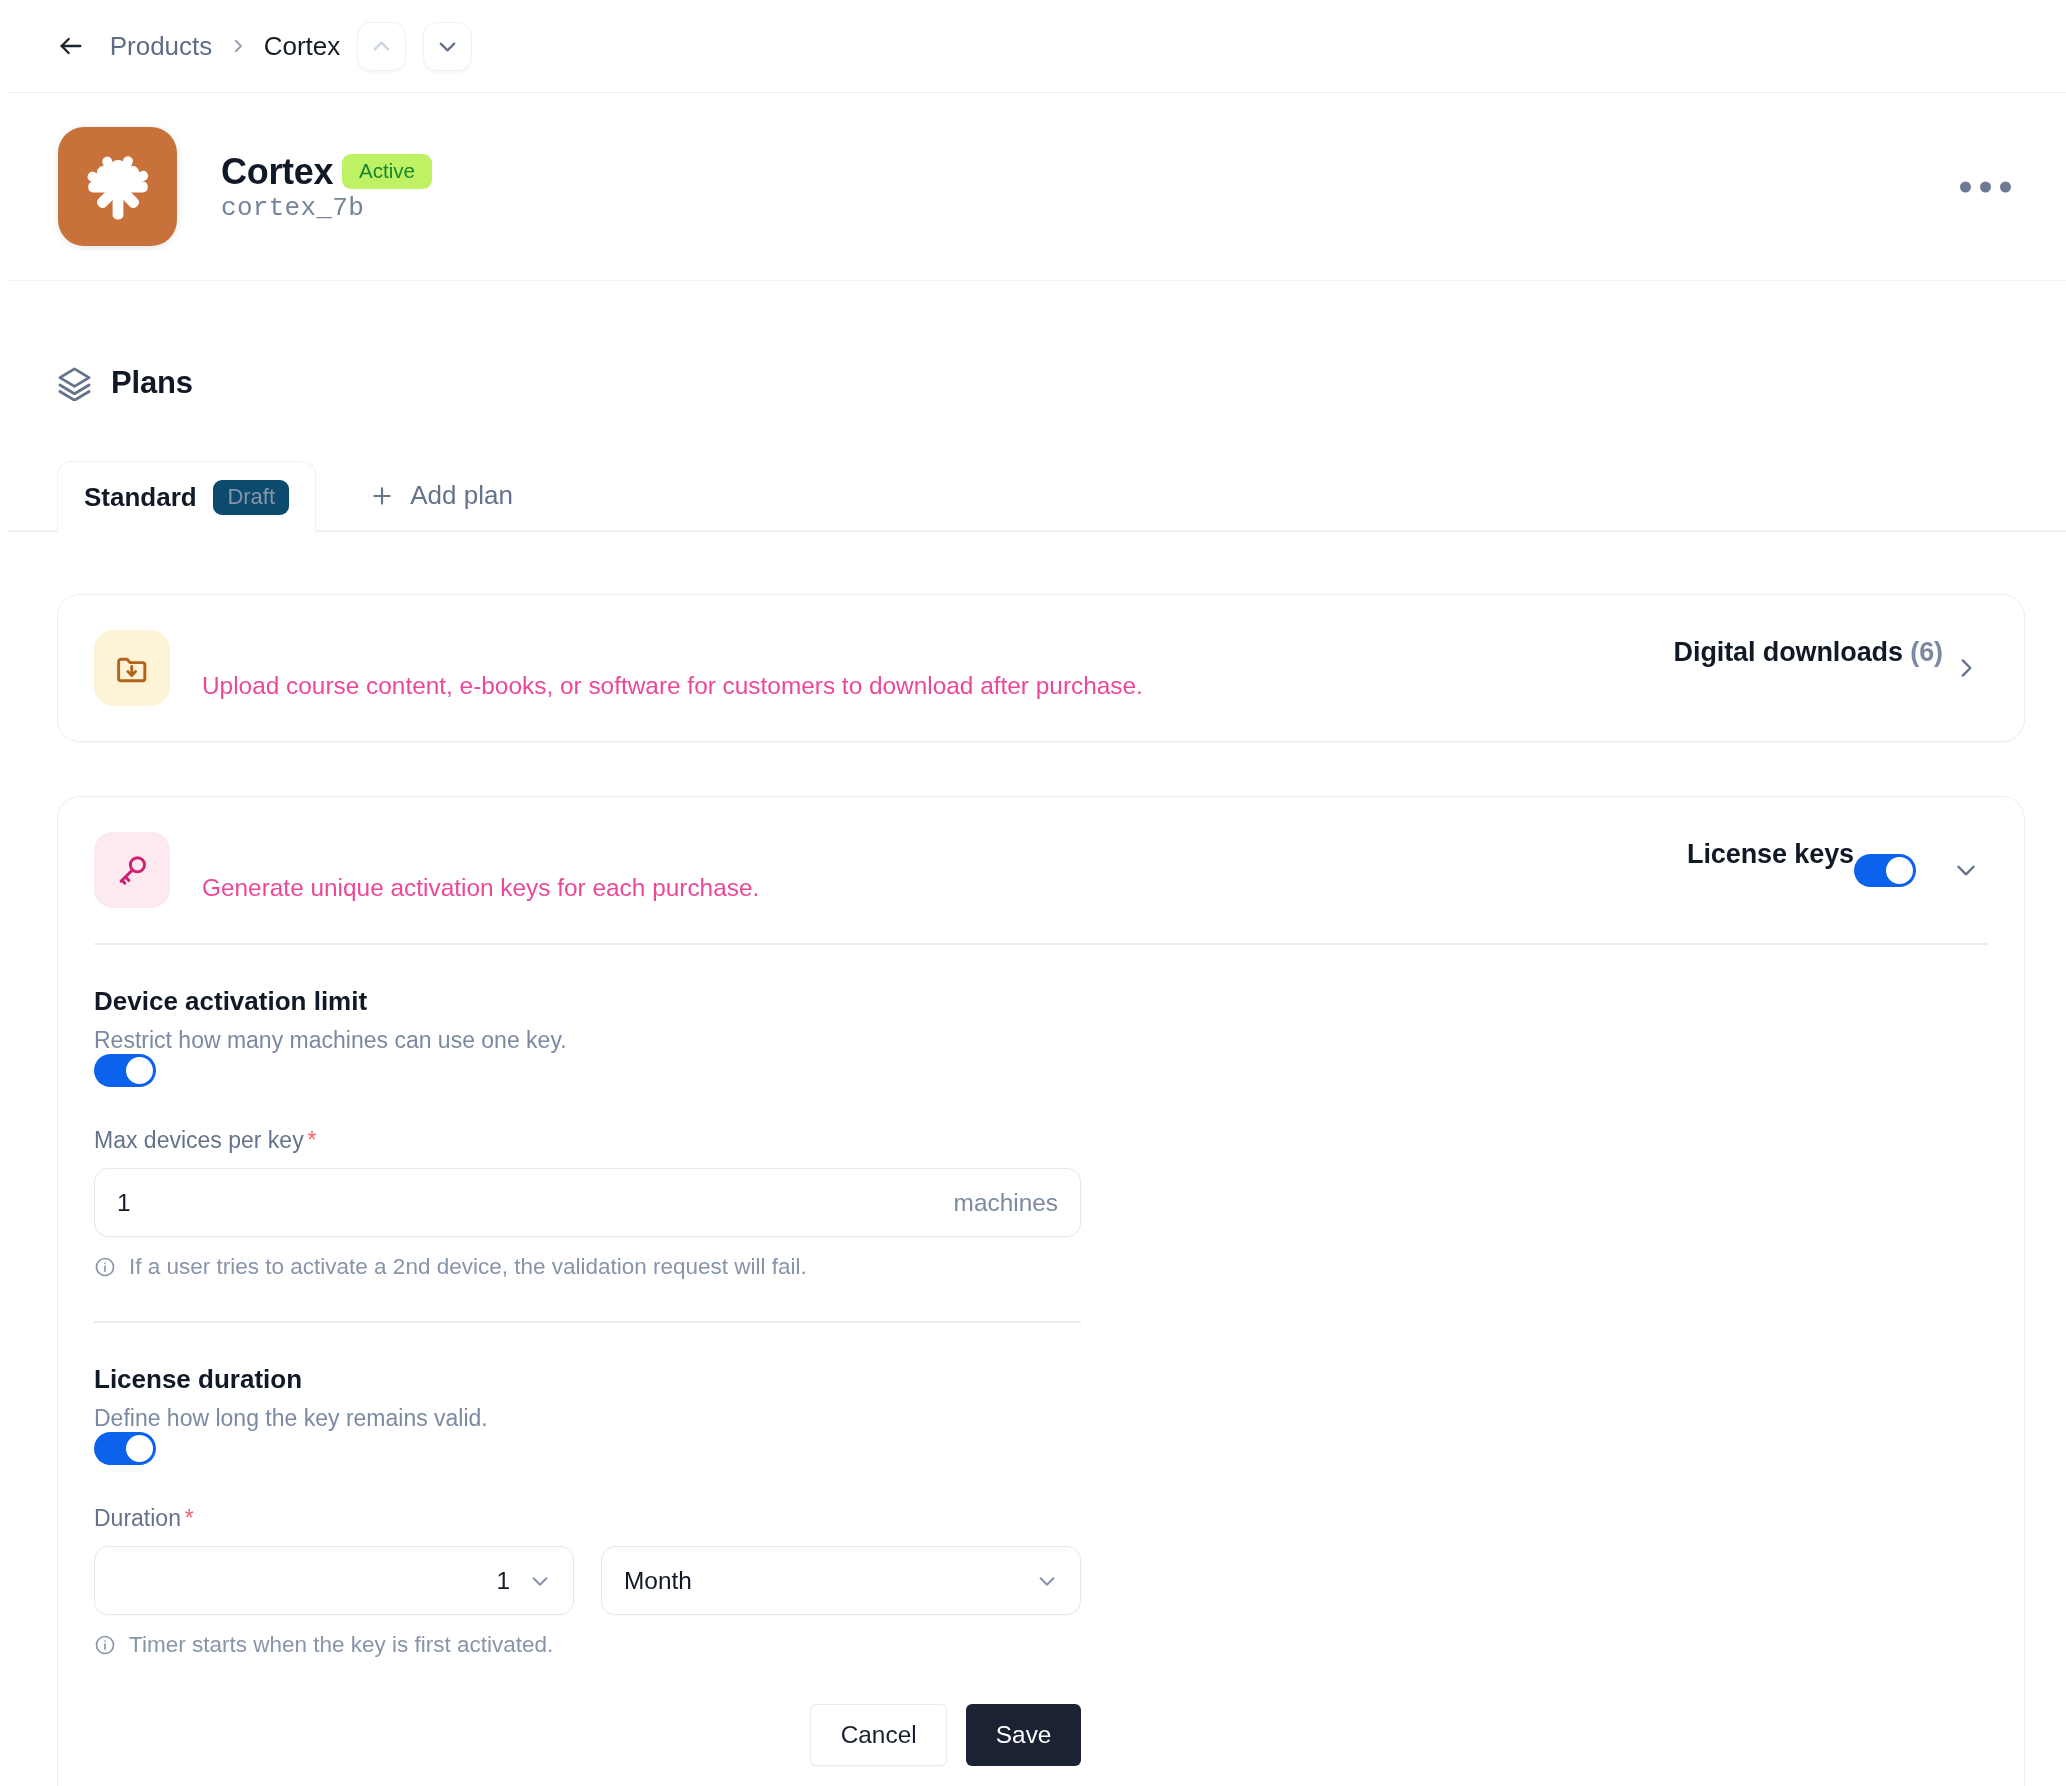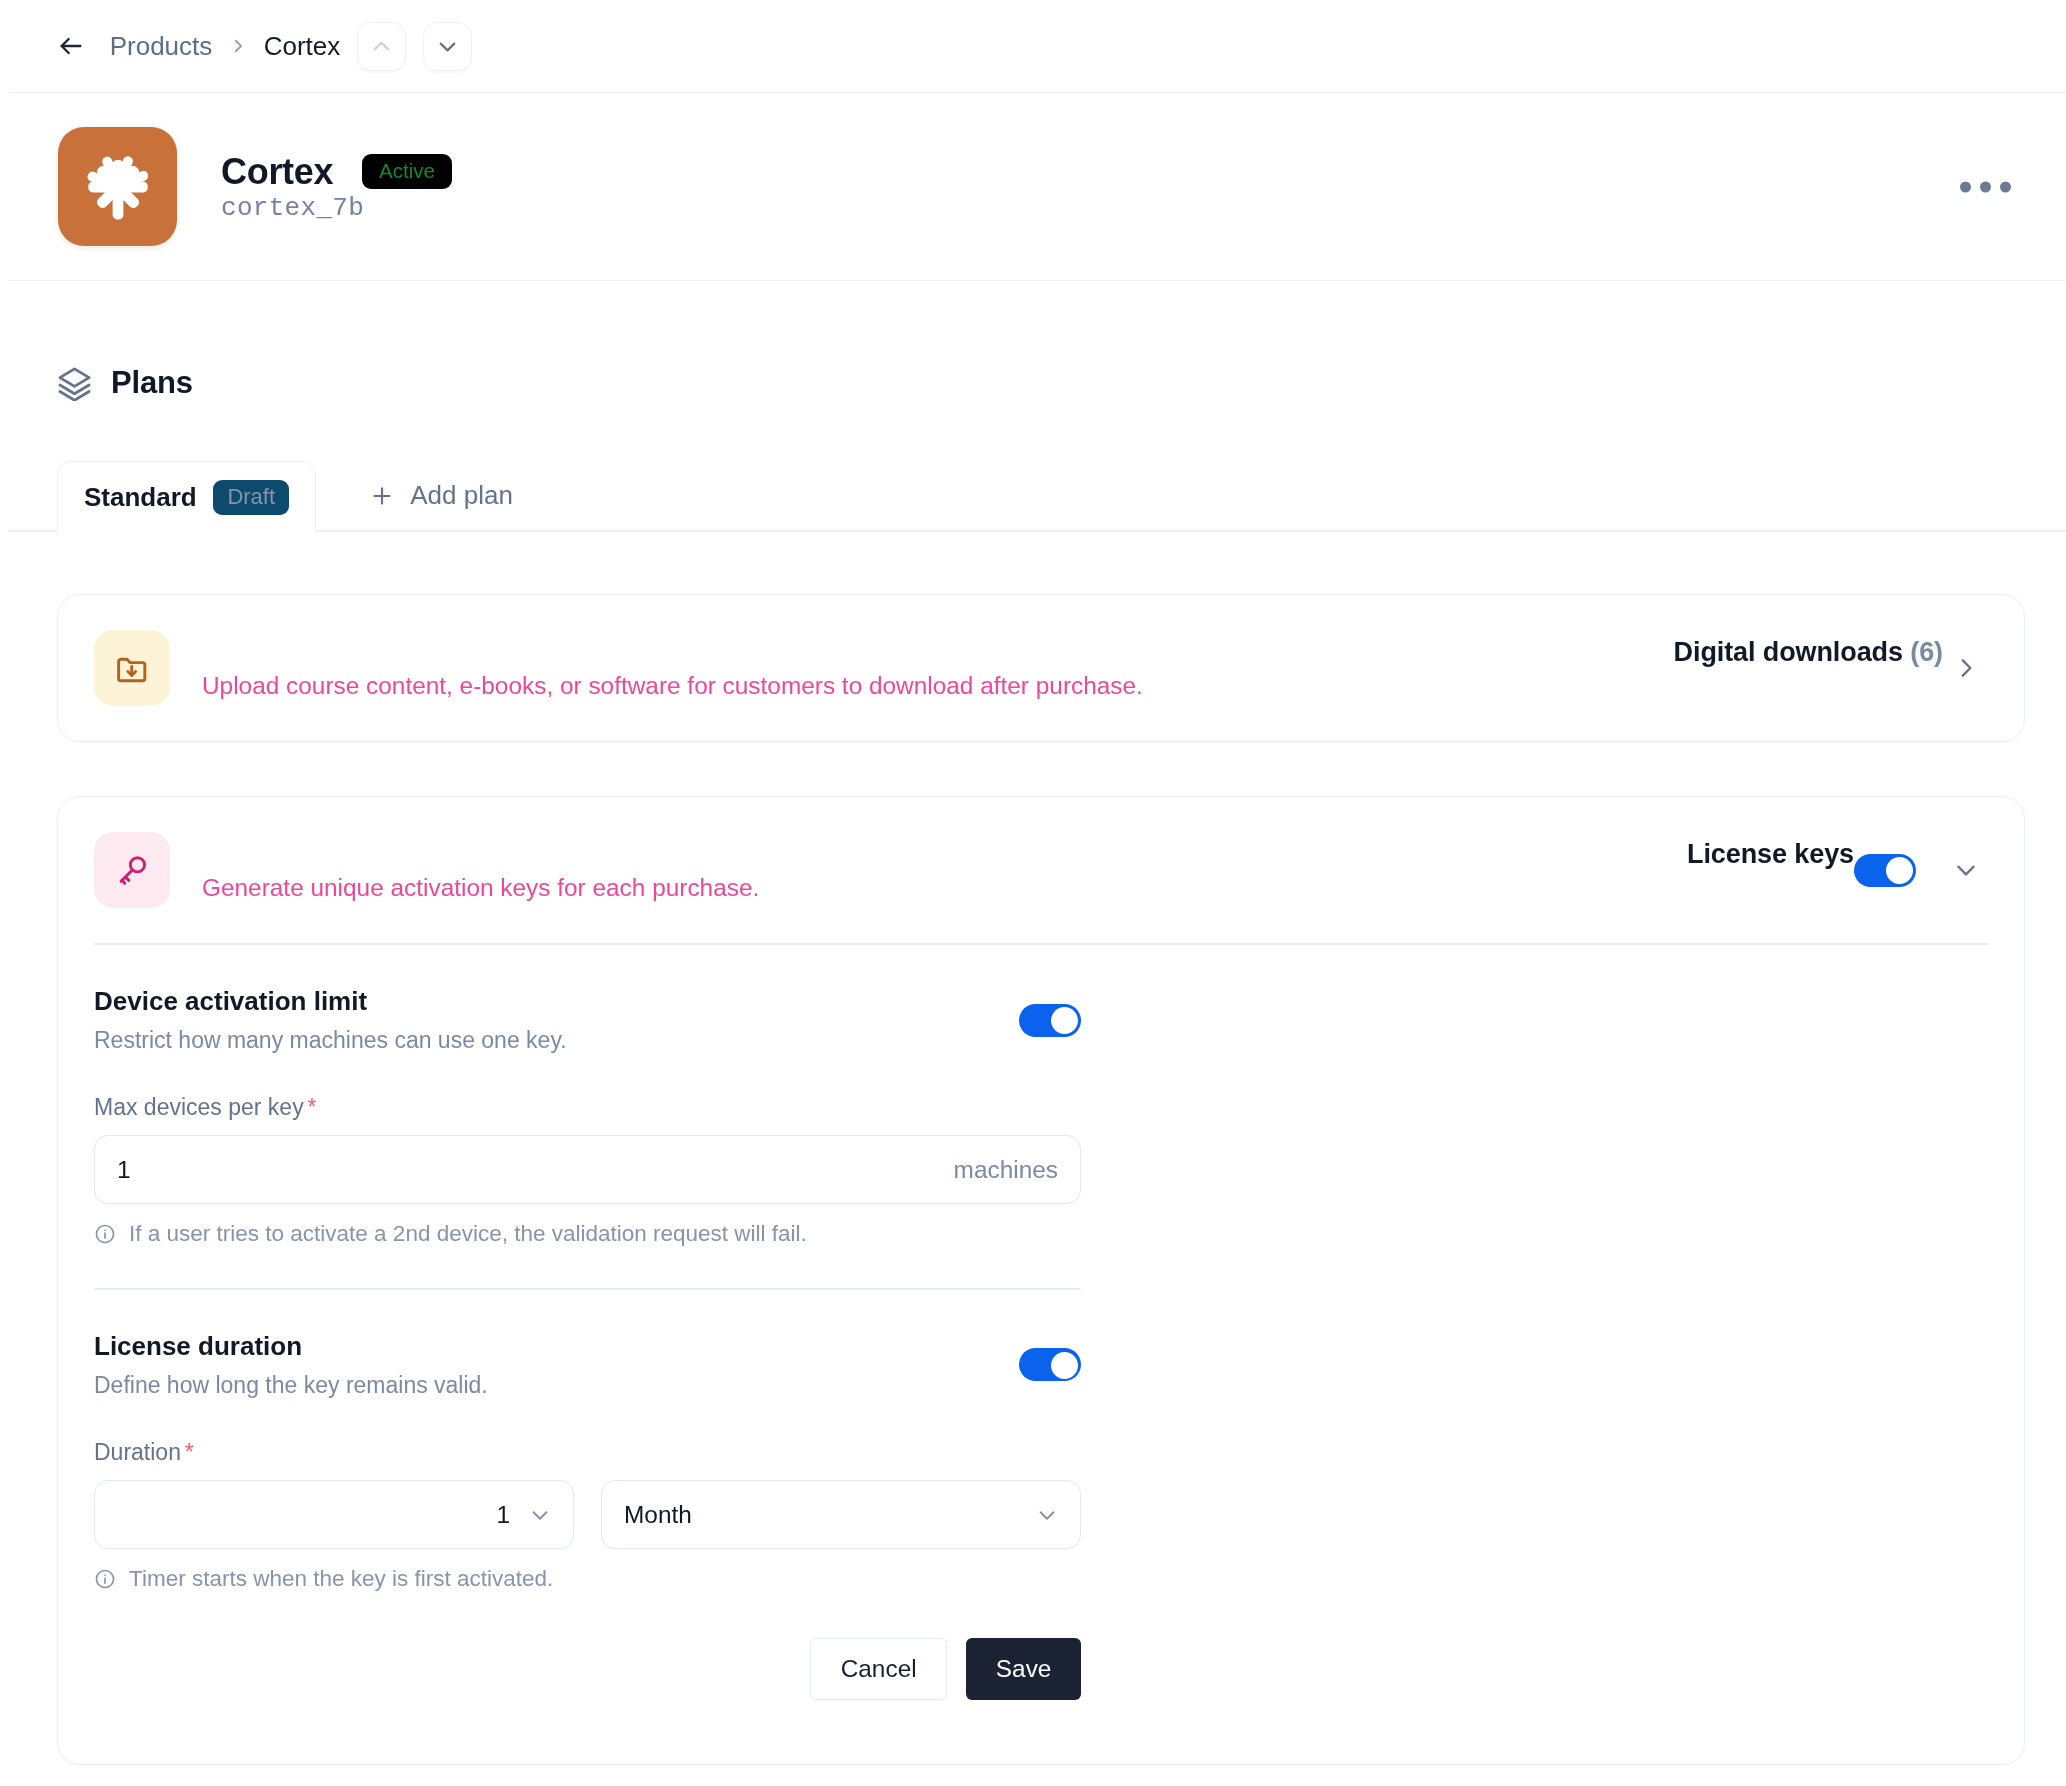--- a/index.html
+++ b/index.html
@@ -88,22 +88,22 @@
 
   .prod-meta { margin-left: 44px; }
   .prod-title-row { display: flex; align-items: center; }
   .prod-title {
     font-size: 36px;
     font-weight: 700;
     color: #111927;
     letter-spacing: -0.3px;
   }
   .badge-active {
-    margin-left: 29px;
-    background: #000000;
+    margin-left: 9px;
+    background: #bef264;
     color: #17862f;
     font-size: 20.6px;
     padding: 7px 16.7px;
     border-radius: 9px;
     line-height: 1;
   }
   .prod-slug {
     font-size: 26px;
     color: #76839a;
     font-family: "Liberation Mono", monospace;
@@ -266,22 +266,23 @@
     margin: 0 36px;
   }
 
   
   .card-body { padding: 41px 36px 0 36px; }
 
   .form-col { width: 987px; }
 
   .row-head {
     display: flex;
-    align-items: center;
+    align-items: flex-start;
     justify-content: space-between;
+    flex-direction: column;
   }
   .row-head-text { }
   .row-title {
     font-size: 26px;
     font-weight: 700;
     color: #111927;
   }
   .row-sub {
     margin-top: 10.3px;
     font-size: 23px;

